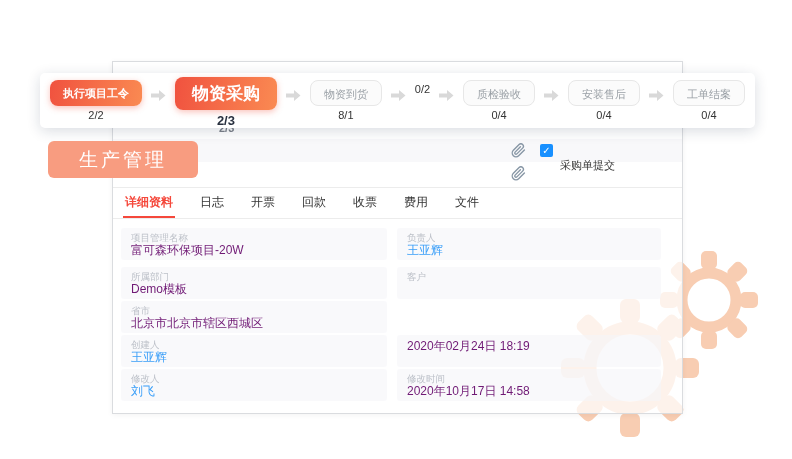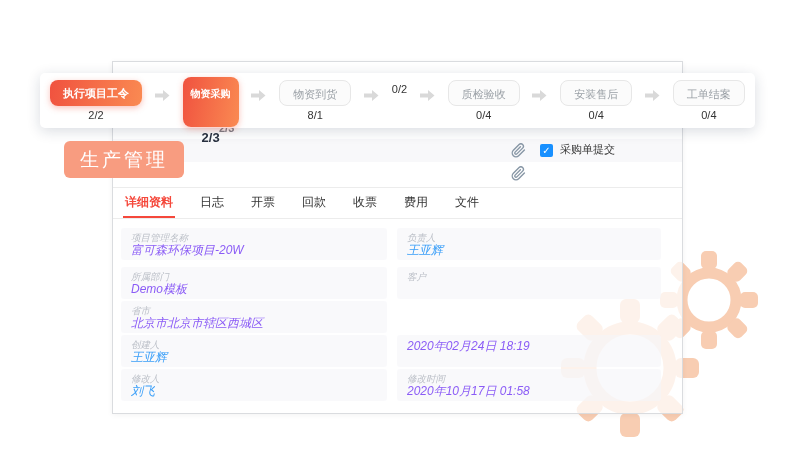--- a/index.html
+++ b/index.html
@@ -16,52 +16,52 @@
     border:1px solid rgba(214,216,220,0.9);
     box-shadow:0 1px 6px rgba(0,0,0,0.05);
   }
   .partial-count{position:absolute;left:106px;top:60px;font-size:11px;color:#7d828a;font-weight:bold;}
   .attach-row{position:absolute;left:0;width:100%;height:23px;display:flex;align-items:center;}
   .attach-row.r1{top:77px;background:rgba(246,246,248,0.75);}
   .attach-row.r2{top:100px;background:transparent;}
   .clip{position:absolute;left:398px;top:4px;width:15px;height:15px;cursor:pointer;}
   .cb{position:absolute;left:427px;top:5px;width:13px;height:13px;border-radius:2px;display:flex;align-items:center;justify-content:center;}
   .cb::after{content:"✓";color:#fff;font-size:10px;line-height:13px;font-weight:bold;}
-  .cb-label{position:absolute;left:447px;top:3px;font-size:11px;color:#333;}
+  .cb-label{position:absolute;left:447px;top:19px;font-size:11px;color:#333;}
   .divider{position:absolute;left:0;top:125px;width:100%;border-top:1px solid #ececec;}
   
   .tabs{position:absolute;left:0;top:126px;width:100%;height:31px;display:flex;align-items:stretch;padding-left:10px;box-sizing:border-box;border-bottom:1px solid #ececec;font-family:Liberation Mono, monospace;}
   .tab{font-size:12px;color:#333;margin-right:23px;display:flex;align-items:center;cursor:pointer;border-bottom:2px solid transparent;box-sizing:border-box;padding:0 2px;}
   .tab.active{color:#f5483b;font-weight:bold;border-bottom-color:#f5483b;}
   
-  .fbox{position:absolute;box-sizing:border-box;height:32px;border-radius:3px;background:rgba(245,246,248,0.62);padding:4px 10px 0;overflow:hidden;font-style:italic;}
+  .fbox{position:absolute;box-sizing:border-box;height:32px;border-radius:3px;background:rgba(245,246,248,0.62);padding:4px 10px 0;overflow:hidden;}
   .fbox .flabel{font-size:9.5px;color:#bcc0c8;line-height:11px;white-space:nowrap;}
-  .fbox .fvalue{font-size:12px;color:#8b5cf6;line-height:15px;white-space:nowrap;}
+  .fbox .fvalue{font-size:12px;color:#701a75;line-height:15px;white-space:nowrap;}
   .fbox .fvalue.link{color:#3b9ff8;cursor:pointer;}
   .colL{left:8px;width:266px;}
   .colR{left:284px;width:264px;}
   
   .stepper{
     position:absolute;left:40px;top:73px;width:715px;height:55px;z-index:4;
     background:#fff;border-radius:5px;box-shadow:0 3px 14px rgba(20,40,70,0.16);
     display:flex;justify-content:space-between;align-items:flex-start;
     padding:7px 10px 0;box-sizing:border-box;
   }
   .step{display:flex;flex-direction:column;align-items:center;}
   .step-btn{height:26px;line-height:26px;padding:0 13px;border-radius:8px;font-size:11px;white-space:nowrap;box-sizing:border-box;cursor:pointer;}
   .step-btn.grad{background:linear-gradient(100deg,#f0523f,#fa8a52);color:#fff;font-weight:bold;border:none;box-shadow:0 2px 6px rgba(240,82,63,0.35);}
   .step-btn.pending{background:#fbfbfb;border:1px solid #e7e7e7;color:#9aa0a6;}
   .step.active{margin-top:-3px;}
-  .step.active .step-btn{height:50px;line-height:33px;font-size:10px;padding:0 8px;}
+  .step.active .step-btn{height:33px;line-height:33px;font-size:17px;padding:0 17px;}
   .count{margin-top:3px;font-size:11px;color:#333;text-align:center;}
   .step.active .count{font-size:13px;font-weight:bold;color:#28303f;}
   .arrow{margin-top:8px;}
   
   .badge{
-    position:absolute;left:64px;top:141px;width:120px;height:37px;z-index:5;
+    position:absolute;left:48px;top:141px;width:150px;height:37px;z-index:5;
     border-radius:6px;color:#fff;font-size:19px;letter-spacing:3px;
     display:flex;align-items:center;justify-content:center;
   }
 </style>
 </head>
 <body>
 
 <div id="stage">
 
   <svg id="gears" viewBox="0 0 792 459" xmlns="http://www.w3.org/2000/svg">
@@ -152,21 +152,21 @@
       <div class="fvalue link">王亚辉</div>
     </div>
     <div class="fbox colR" style="top:205px;">
       <div class="flabel">客户</div>
     </div>
     <div class="fbox colR" style="top:273px;">
       <div class="fvalue">2020年02月24日 18:19</div>
     </div>
     <div class="fbox colR" style="top:307px;">
       <div class="flabel">修改时间</div>
-      <div class="fvalue">2020年10月17日 01:58</div>
+      <div class="fvalue">2020年10月17日 14:58</div>
     </div>
   </div>
 
   <div class="stepper">
 
     <div class="step">
       <span class="step-btn grad">执行项目工令</span>
       <span class="count">2/2</span>
     </div>
     <span class="arrow">

